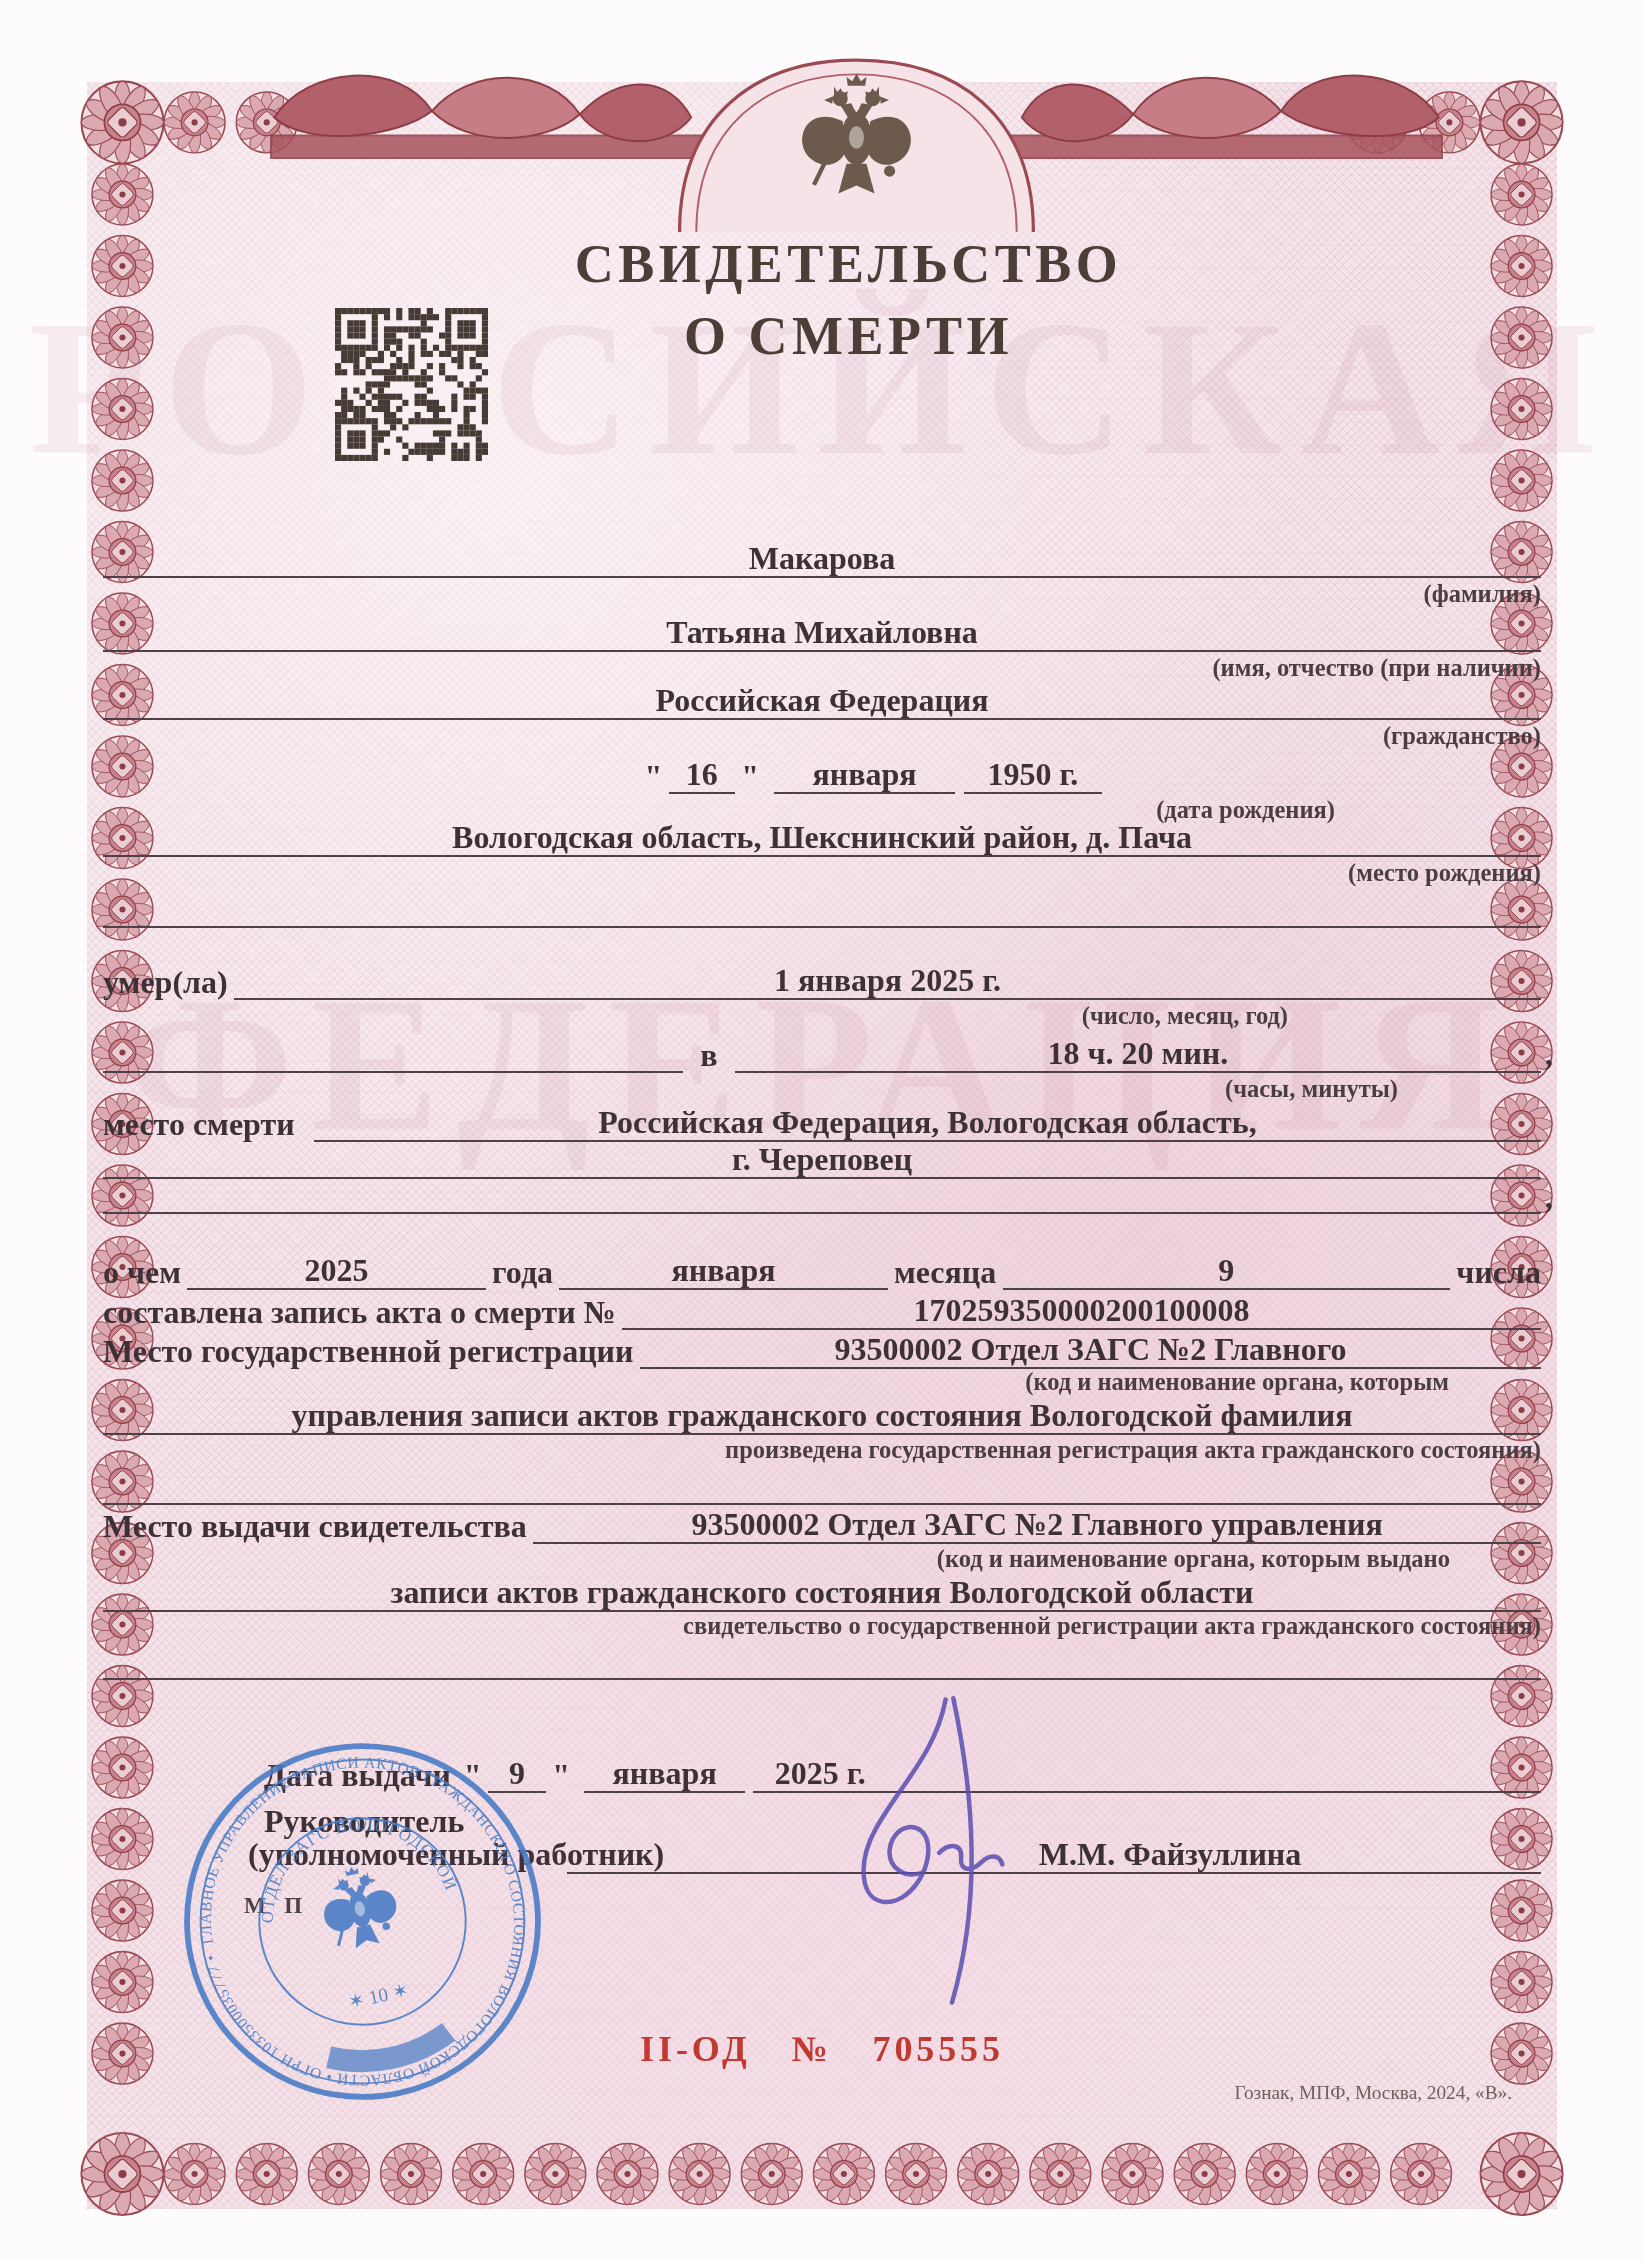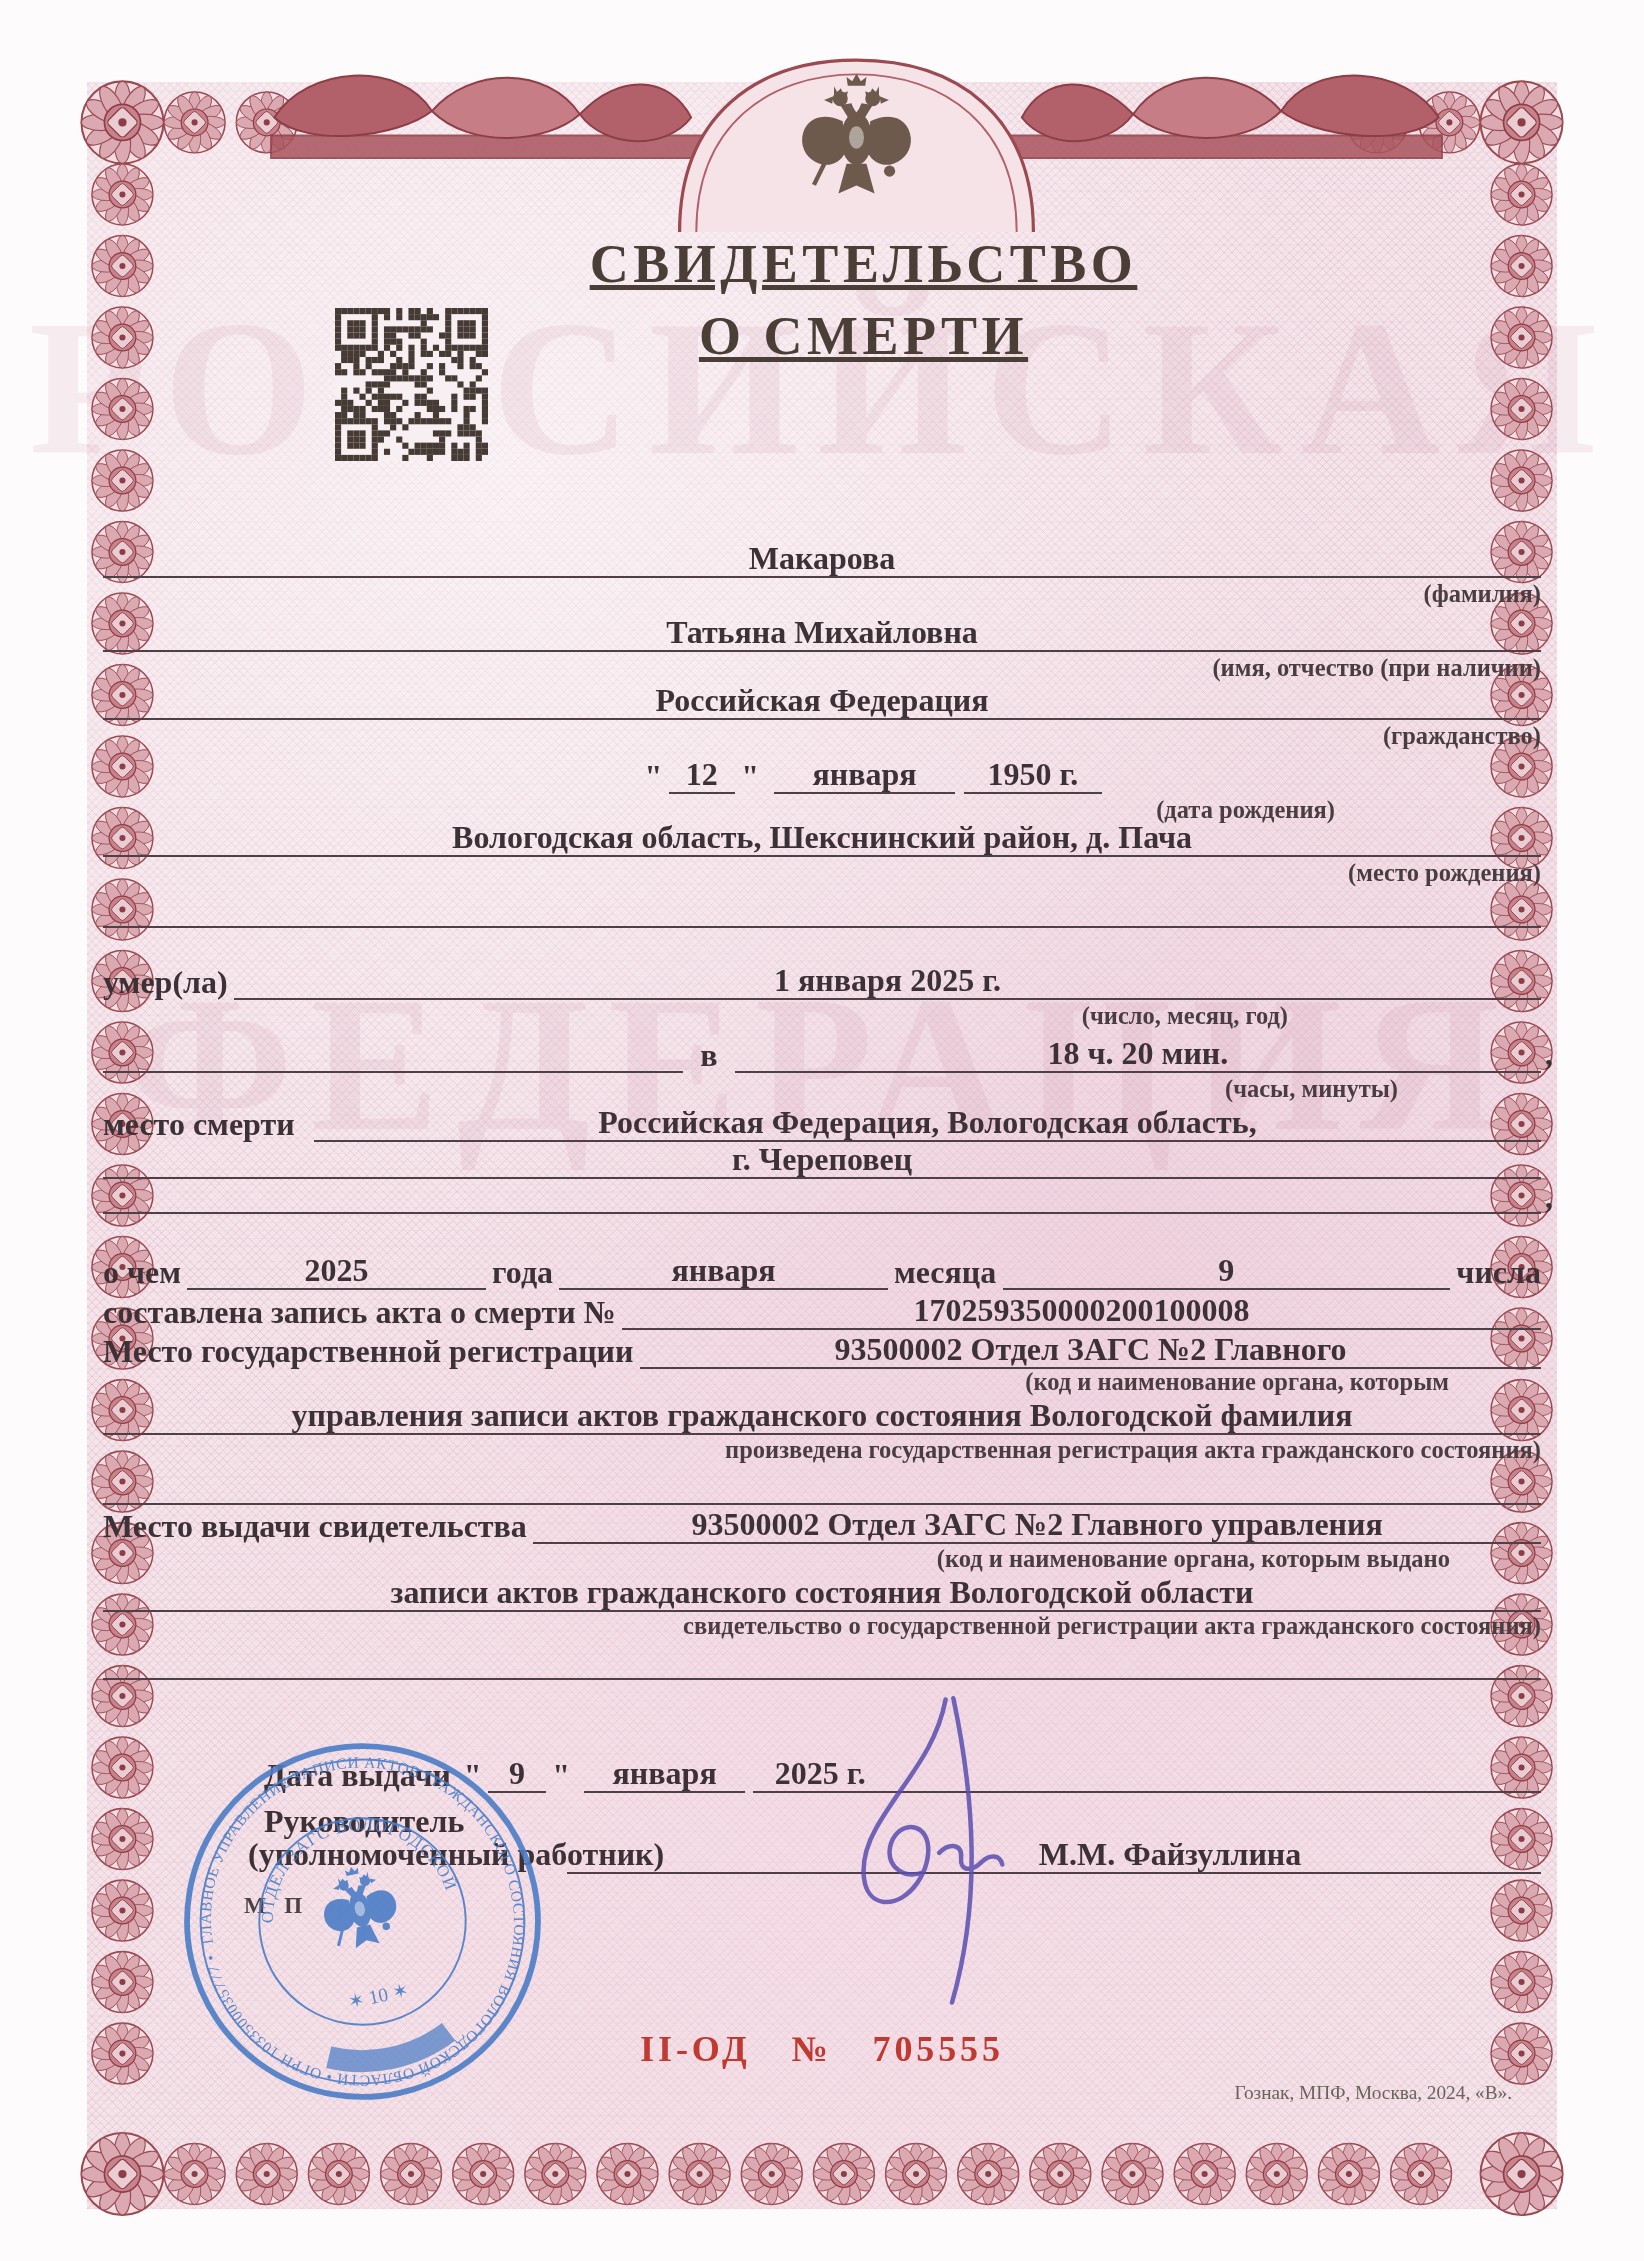--- a/index.html
+++ b/index.html
@@ -9,22 +9,22 @@
     background-color:#f5e4ea;
     background-image:
       radial-gradient(circle at 28% 18%, rgba(255,255,255,.55), transparent 42%),
       radial-gradient(circle at 72% 55%, rgba(234,198,214,.55), transparent 46%),
       radial-gradient(circle at 50% 85%, rgba(244,214,226,.5), transparent 40%),
       repeating-linear-gradient(45deg, rgba(187,118,146,.12) 0 1.3px, transparent 1.3px 5.8px),
       repeating-linear-gradient(-45deg, rgba(187,118,146,.12) 0 1.3px, transparent 1.3px 5.8px),
       repeating-linear-gradient(0deg, rgba(148,128,188,.05) 0 1.3px, transparent 1.3px 7.7px);}
   .wm{position:absolute;left:0;width:1644px;text-align:center;font-weight:bold;
       font-size:193px;letter-spacing:18px;color:rgba(186,110,140,.10);white-space:nowrap;}
-  .title{position:absolute;left:361px;width:1005px;text-align:center;font-weight:bold;
-         color:#4a3e36;font-size:54px;line-height:64px;letter-spacing:4.5px;text-decoration:underline;}
+  .title{position:absolute;left:346px;width:1005px;text-align:center;font-weight:bold;
+         color:#4a3e36;font-size:54px;line-height:64px;letter-spacing:4.5px;}
   .frow{position:absolute;left:103px;width:1438px;display:flex;align-items:flex-end;justify-content:center;}
   .seg{border-bottom:2.6px solid #4e4046;text-align:center;font-weight:bold;
        font-size:32px;line-height:36px;white-space:nowrap;}
   .grow{flex:1 1 auto;}
   .word{font-weight:bold;font-size:32px;line-height:36px;padding:0 6.4px;white-space:nowrap;}
   .lab{position:absolute;text-align:right;font-weight:bold;font-size:24.5px;
        line-height:27px;color:#4a3d42;}
   .rule{position:absolute;border-top:2.6px solid #4e4046;}
   .comma{position:absolute;font-weight:bold;font-size:32px;line-height:36px;}
   .serial{position:absolute;left:0;width:1644px;text-align:center;font-weight:bold;
@@ -529,21 +529,21 @@
   </div>
   <div class="lab" style="left:103px;width:1438px;top:654px">(имя, отчество (при наличии)</div>
 
   <div class="frow" style="top:682px">
     <div class="seg grow">Российская Федерация</div>
   </div>
   <div class="lab" style="left:103px;width:1438px;top:722px">(гражданство)</div>
 
   <div class="frow" style="left:638px;width:464px;top:756px">
     <div class="word">"</div>
-    <div class="seg" style="width:71px">12</div>
+    <div class="seg" style="width:71px">16</div>
     <div class="word">"</div>
     <div class="seg" style="width:193px;margin-left:9px">января</div>
     <div class="seg" style="width:148px;margin-left:9px">1950 г.</div>
   </div>
   <div class="lab" style="left:433px;width:902px;top:796px">(дата рождения)</div>
 
   <div class="frow" style="top:819px">
     <div class="seg grow">Вологодская область, Шекснинский район, д. Пача</div>
   </div>
   <div class="lab" style="left:103px;width:1438px;top:859px">(место рождения)</div>

